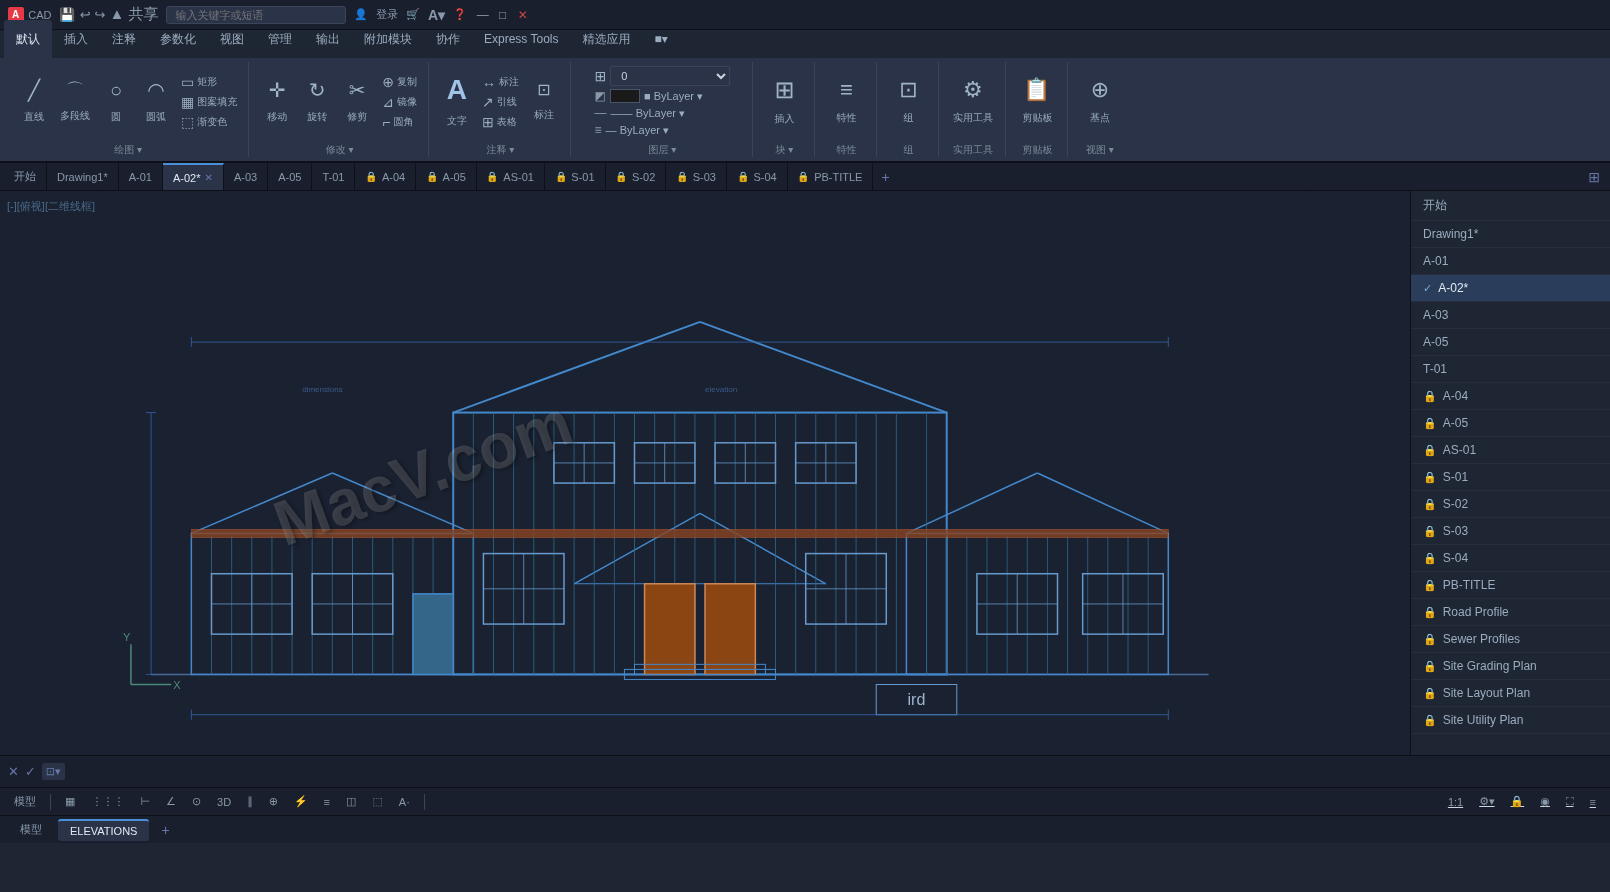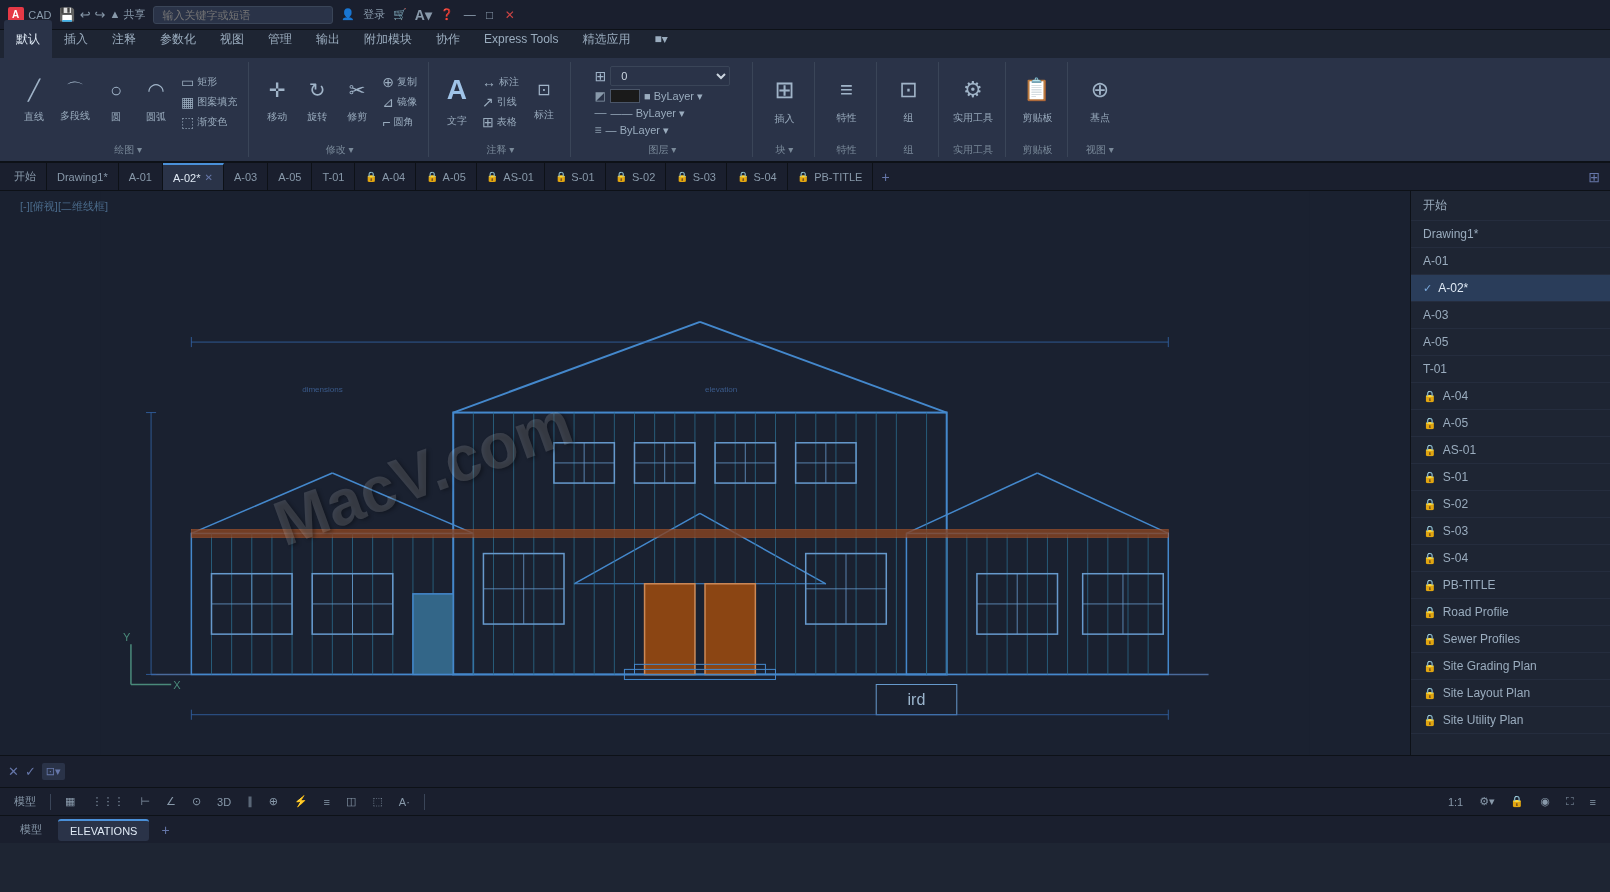--- a/index.html
+++ b/index.html
@@ -221,21 +221,21 @@
       flex: 1;
       background: #1a2130;
       position: relative;
       overflow: hidden;
     }
 
     
     #view-label {
       position: absolute;
       top: 8px;
-      left: 20px;
+      left: 7px;
       color: #4a6a8a;
       font-size: 11px;
       z-index: 10;
     }
 
     
     #cad-drawing {
       width: 100%;
       height: 100%;
     }
@@ -393,21 +393,21 @@
 
 <div id="title-bar">
   <div style="display:flex;align-items:center;gap:4px;">
     <span class="logo">A</span>
     <span style="font-size:11px;color:#8899aa;">CAD</span>
   </div>
   <div class="quick-access">
     <span style="cursor:pointer;font-size:13px;color:#8899aa;">💾</span>
     <span style="cursor:pointer;font-size:13px;color:#8899aa;">↩</span>
     <span style="cursor:pointer;font-size:13px;color:#8899aa;">↪</span>
-    <span style="cursor:pointer;font-size:11px;color:#8899aa;">▲ 共享</span>
+    <span style="cursor:pointer;font-size:15px;color:#8899aa;">▲ 共享</span>
   </div>
   <div style="display:flex;align-items:center;gap:8px;">
     <input class="search-box" type="text" placeholder="输入关键字或短语" style="">
     <div class="user-area">
       <span>👤</span>
       <span style="cursor:pointer;">登录</span>
       <span style="cursor:pointer;">🛒</span>
       <span style="cursor:pointer;font-size:14px;font-weight:bold;">A▾</span>
       <span style="cursor:pointer;">❓</span>
     </div>
@@ -893,21 +893,21 @@
   <div class="status-btn">⊙</div>
   <div class="status-btn">3D</div>
   <div class="status-btn">∥</div>
   <div class="status-btn">⊕</div>
   <div class="status-btn">⚡</div>
   <div class="status-btn">≡</div>
   <div class="status-btn">◫</div>
   <div class="status-btn">⬚</div>
   <div class="status-btn">A·</div>
   <div class="status-divider"></div>
-  <div style="margin-left:auto;display:flex;gap:4px;align-items:flex-end;">
+  <div style="margin-left:auto;display:flex;gap:4px;align-items:flex-end;text-decoration:underline;">
     <div class="status-btn">1:1</div>
     <div class="status-btn">⚙▾</div>
     <div class="status-btn">🔒</div>
     <div class="status-btn">◉</div>
     <div class="status-btn">⛶</div>
     <div class="status-btn">≡</div>
   </div>
 </div>
 
 <div id="bottom-tabs">

